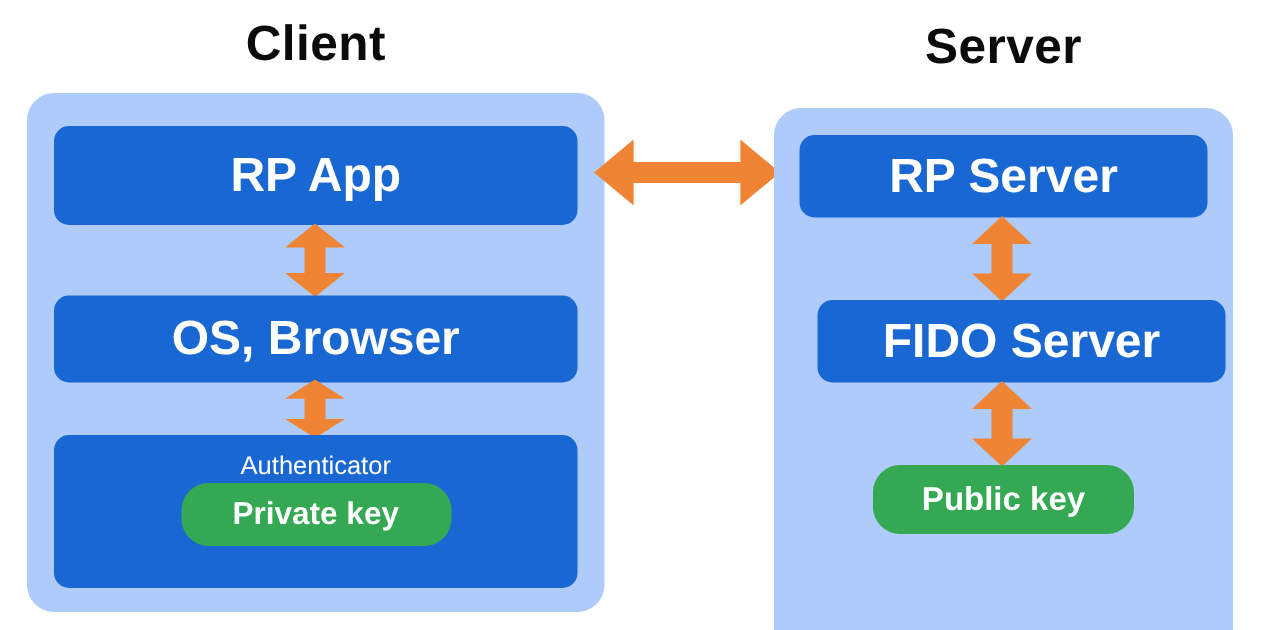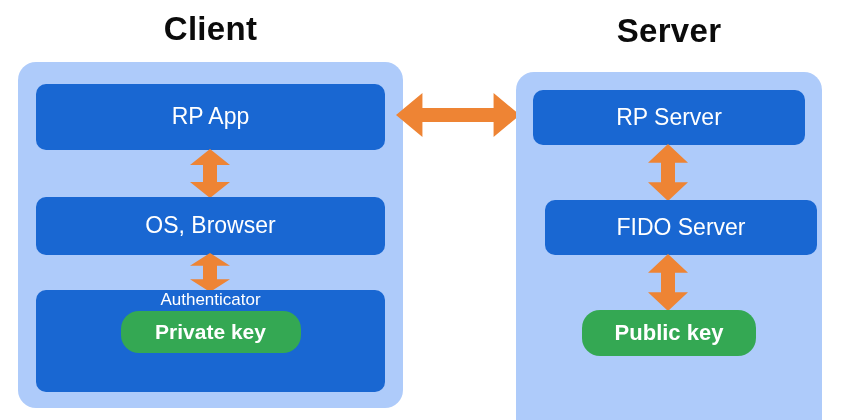--- a/index.html
+++ b/index.html
@@ -40,25 +40,25 @@
     color: var(--box-text-white, #ffffff);
     display: flex;
     flex-direction: column;
     align-items: center;
     justify-content: center;
     text-align: center;
   }
   .rp-app       { left: 18px; top: 22px;  width: 349px; height: 66px; }
   .os-browser   { left: 18px; top: 135px; width: 349px; height: 58px; }
   .authenticator{ left: 18px; top: 228px; width: 349px; height: 102px;
-                  justify-content: flex-start; }
+                  justify-content: flex-start; padding-top: 11px; }
   .rp-server    { left: 17px; top: 18px;  width: 272px; height: 55px; }
   .fido-server  { left: 29px; top: 128px; width: 272px; height: 55px; }
 
-  .box-label    { font-size: 23px; font-weight: 400; line-height: 1.1; }
+  .box-label    { font-size: 32px; font-weight: 700; line-height: 1.1; }
   .box-sublabel { font-size: 13.5px; font-weight: 400; margin-top: 3px; }
   .auth-label   { font-size: 17px; font-weight: 500; line-height: 1.2; }
 
   .keybox {
     background: var(--key-green, #34a853);
     border-radius: 18px;
     color: var(--box-text-white, #ffffff);
     display: flex;
     align-items: center;
     justify-content: center;

